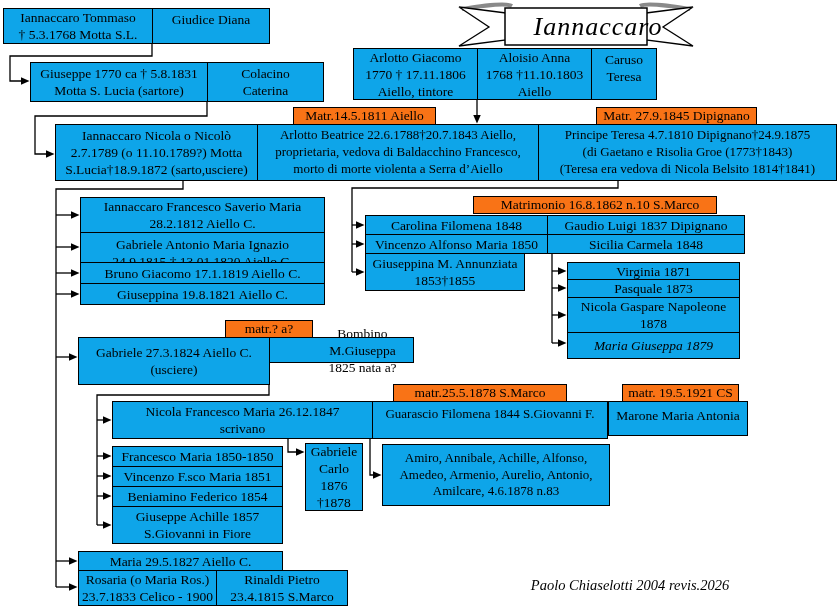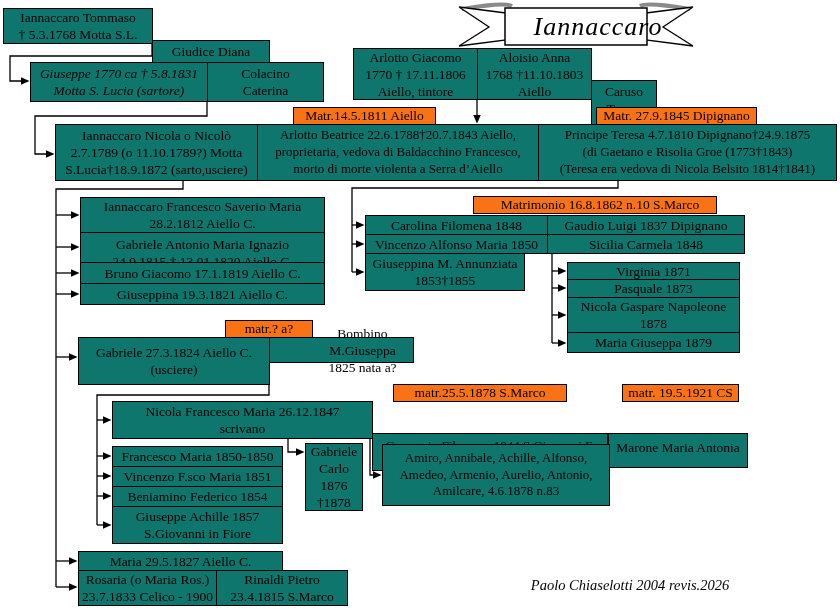--- a/index.html
+++ b/index.html
@@ -1,23 +1,23 @@
 <!DOCTYPE html>
 <html><head>
 <meta charset="utf-8">
 <style>
   html,body{margin:0;padding:0;background:#fff;}
   .canvas{position:relative;width:840px;height:610px;background:#ffffff;overflow:hidden;
           font-family:"Liberation Serif","DejaVu Serif",serif;color:#000;}
   svg.wires{position:absolute;left:0;top:0;z-index:0;}
-  .box{position:absolute;box-sizing:border-box;border:1px solid #000;background:#0f766e;
+  .box{position:absolute;box-sizing:border-box;border:1px solid #000;background:#0ea5e9;
        display:flex;align-items:center;justify-content:center;text-align:center;
        white-space:pre-line;font-size:13.5px;line-height:1.26;z-index:1;padding:0 2px;}
   .box.small{font-size:13px;line-height:1.3;}
-  .box.top{align-items:flex-start;padding-top:2px;margin-top:32px;}
+  .box.top{align-items:flex-start;padding-top:2px;}
   .label{position:absolute;box-sizing:border-box;border:1px solid #000;background:#f97316;
          display:flex;align-items:center;justify-content:center;text-align:center;
          font-size:13.5px;z-index:2;}
   .banner-title{position:absolute;left:527px;top:8px;width:142px;height:37px;z-index:2;
         display:flex;align-items:center;justify-content:center;
         font-style:italic;font-size:26px;letter-spacing:1px;border-radius:6px;}
   .sig{position:absolute;left:520px;top:577px;width:220px;text-align:center;
        font-style:italic;font-size:14.5px;z-index:1;}
 </style>
 </head>
@@ -76,21 +76,21 @@
       <path d="M370,439 V475 H373" marker-end="url(#ah)"></path>
     </g>
   </svg>
 
   <div class="banner-title">Iannaccaro</div>
 
   <div class="box" style="left:3px;top:8px;width:150px;height:36px;">Iannaccaro Tommaso
 † 5.3.1768 Motta S.L.</div>
   <div class="box top" style="left:152px;top:8px;width:118px;height:36px;">Giudice Diana</div>
 
-  <div class="box" style="left:30px;top:62px;width:178px;height:40px;font-style:italic;">Giuseppe 1770 ca † 5.8.1831
+  <div class="box" style="left:30px;top:62px;width:178px;height:40px;">Giuseppe 1770 ca † 5.8.1831
 Motta S. Lucia (sartore)</div>
   <div class="box" style="left:207px;top:62px;width:117px;height:40px;">Colacino
 Caterina</div>
   <div class="box" style="left:353px;top:48px;width:125px;height:52px;">Arlotto Giacomo
 1770 † 17.11.1806
 Aiello, tintore</div>
   <div class="box" style="left:477px;top:48px;width:115px;height:52px;">Aloisio Anna
 1768 †11.10.1803
 Aiello</div>
   <div class="box top" style="left:591px;top:48px;width:66px;height:52px;">Caruso
@@ -107,35 +107,35 @@
 morto di morte violenta a Serra d’Aiello</div>
   <div class="box small" style="left:538px;top:124px;width:299px;height:57px;">Principe Teresa 4.7.1810 Dipignano†24.9.1875
 (di Gaetano e Risolia Groe (1773†1843)
 (Teresa era vedova di Nicola Belsito 1814†1841)</div>
 
   <div class="box" style="left:80px;top:197px;width:245px;height:36px;">Iannaccaro Francesco Saverio Maria
 28.2.1812 Aiello C.</div>
   <div class="box" style="left:80px;top:232px;width:245px;height:41px;">Gabriele Antonio Maria Ignazio
 24.9.1815 † 13.01.1820 Aiello C.</div>
   <div class="box" style="left:80px;top:262px;width:245px;height:22px;">Bruno Giacomo 17.1.1819 Aiello C.</div>
-  <div class="box" style="left:80px;top:283px;width:245px;height:22px;">Giuseppina 19.3.1821 Aiello C.</div>
+  <div class="box" style="left:80px;top:283px;width:245px;height:22px;">Giuseppina 19.8.1821 Aiello C.</div>
 
   <div class="label" style="left:473px;top:196px;width:244px;height:18px;padding-left:10px;">Matrimonio 16.8.1862 n.10 S.Marco</div>
   <div class="box" style="left:365px;top:215px;width:183px;height:20px;">Carolina Filomena 1848</div>
   <div class="box" style="left:547px;top:215px;width:198px;height:20px;">Gaudio Luigi 1837 Dipignano</div>
   <div class="box" style="left:365px;top:234px;width:183px;height:20px;">Vincenzo Alfonso Maria 1850</div>
   <div class="box" style="left:547px;top:234px;width:198px;height:20px;">Sicilia Carmela 1848</div>
   <div class="box" style="left:365px;top:253px;width:160px;height:38px;">Giuseppina M. Annunziata
 1853†1855</div>
 
   <div class="box" style="left:567px;top:262px;width:173px;height:18px;">Virginia 1871</div>
   <div class="box" style="left:567px;top:279px;width:173px;height:19px;">Pasquale 1873</div>
   <div class="box" style="left:567px;top:297px;width:173px;height:36px;">Nicola Gaspare Napoleone
 1878</div>
-  <div class="box" style="left:567px;top:332px;width:173px;height:21px;">Maria Giuseppa 1879</div>
+  <div class="box" style="left:567px;top:332px;width:173px;height:27px;font-style:italic;">Maria Giuseppa 1879</div>
 
   <div class="label" style="left:225px;top:320px;width:88px;height:18px;">matr.? a?</div>
   <div class="box" style="left:78px;top:337px;width:192px;height:48px;">Gabriele 27.3.1824 Aiello C.
 (usciere)</div>
   <div class="box" style="left:269px;top:337px;width:145px;height:26px;padding-left:44px;">Bombino M.Giuseppa
 1825 nata a?</div>
 
   <div class="label" style="left:393px;top:384px;width:174px;height:18px;">matr.25.5.1878 S.Marco</div>
   <div class="label" style="left:622px;top:384px;width:117px;height:18px;">matr. 19.5.1921 CS</div>
   <div class="box" style="left:112px;top:401px;width:261px;height:38px;">Nicola Francesco Maria 26.12.1847

